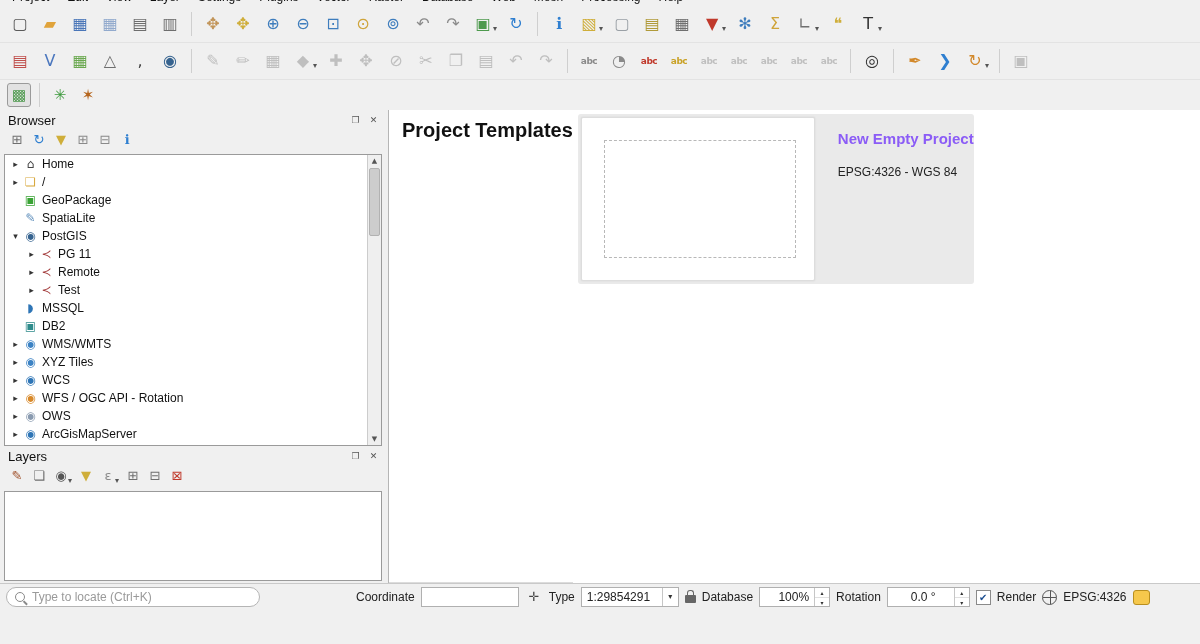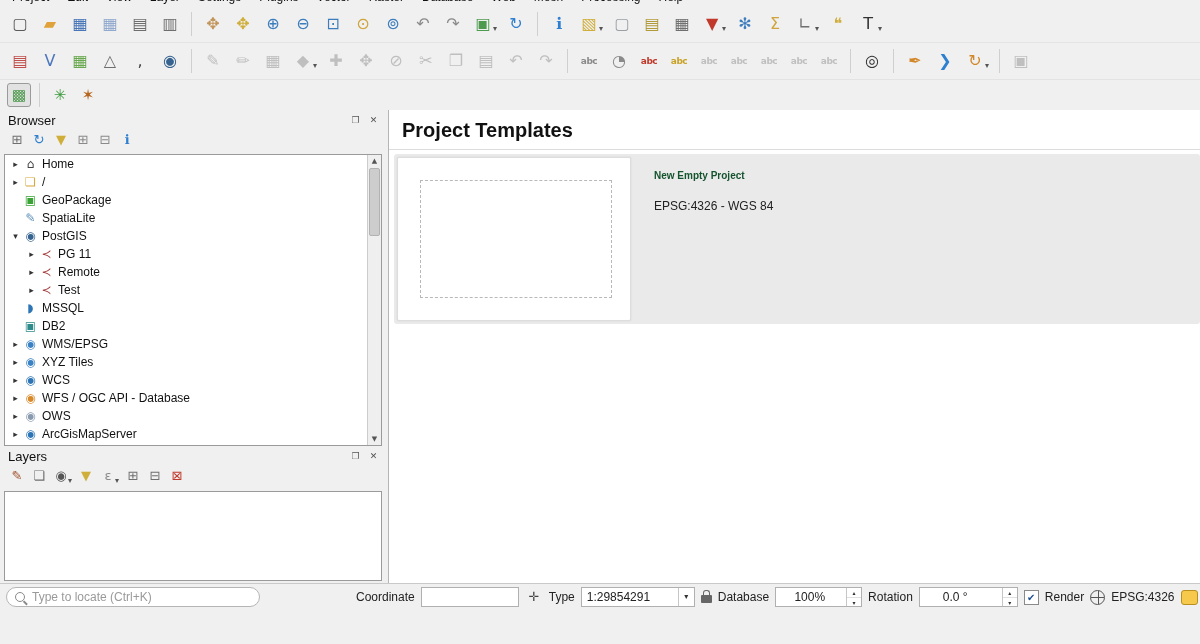--- a/index.html
+++ b/index.html
@@ -58,40 +58,40 @@
   .vscroll { position:absolute; top:0; right:0; bottom:0; width:13px; background:#efefef; border-left:1px solid #ccc; }
   .varrow { height:12px; line-height:12px; text-align:center; font-size:7px; color:#555; font-family:"DejaVu Sans", sans-serif; }
   .varrow.up::before { content:"▲"; }
   .varrow.down { position:absolute; bottom:0; left:0; right:0; }
   .varrow.down::before { content:"▼"; }
   .vthumb { position:absolute; top:13px; left:1px; right:1px; height:66px; background:#cdcdcd; border:1px solid #b2b2b2; border-radius:2px; }
 
   .layers-box { margin:2px 6px 2px 4px; background:#fff; border:1px solid #9a9a9a; flex:1; }
 
   
-  .main { flex:1; background:#fff; border-left:1px solid #b5b5b5; display:flex; flex-direction:column; overflow:hidden; }
+  .main { flex:1; background:#fff; border-left:1px solid #b5b5b5; display:flex; flex-direction:row; overflow:hidden; }
   .main-hdr { padding:9px 0 7px 13px; font-size:20px; font-weight:bold; color:#111; border-bottom:1px solid #dcdcdc; flex:0 0 auto; }
   .band { margin:4px 0 0 5px; background:#eaeaea; border-radius:3px; height:170px; display:flex; flex:0 0 auto; }
   .thumb { width:232px; height:162px; margin:3px; background:#fff; border:1px solid #ddd; border-radius:2px; position:relative; box-shadow:0 0 2px rgba(0,0,0,.10); flex:0 0 auto; }
   .thumb-dash { position:absolute; left:22px; right:18px; top:22px; bottom:22px; border:1px dashed #b8b8b8; }
   .card-info { padding:16px 0 0 20px; }
-  .card-title { font-size:10px; font-weight:bold; color:#14532d; }
+  .card-title { font-size:15px; font-weight:bold; color:#8b5cf6; }
   .card-sub { margin-top:18px; font-size:12px; color:#222; }
 
   
   .statusbar { height:26px; flex:0 0 auto; display:flex; align-items:center; column-gap:6px; padding:0 6px; background:#f0f0f0; border-top:1px solid #c9c9c9; font-size:12px; }
   .locate { width:236px; height:18px; flex:0 0 auto; background:#fff; border:1px solid #b5b5b5; border-radius:10px; display:flex; align-items:center; padding:0 8px; color:#9a9a9a; }
   .mag { width:8px; height:8px; flex:0 0 auto; border:1.5px solid #8a8a8a; border-radius:50%; position:relative; margin-right:7px; }
   .mag::after { content:""; position:absolute; width:5px; height:1.5px; background:#8a8a8a; transform:rotate(45deg); right:-4px; bottom:-2px; }
   .sb-gap { width:84px; flex:0 0 auto; }
   .sb-label { color:#222; flex:0 0 auto; }
   .coord-input { width:92px; height:16px; border:1px solid #b0b0b0; background:#fff; font-family:"Liberation Sans", sans-serif; font-size:12px; flex:0 0 auto; }
   .sb-ico { width:18px; height:18px; line-height:18px; text-align:center; color:#444; font-family:"DejaVu Sans", sans-serif; font-size:13px; flex:0 0 auto; }
   .sb-ico.extents::before { content:"✛"; }
-  .combo, .spin { display:flex; align-items:stretch; border:1px solid #b0b0b0; background:#fff; height:18px; flex:0 0 auto;gap:16px; }
+  .combo, .spin { display:flex; align-items:stretch; border:1px solid #b0b0b0; background:#fff; height:18px; flex:0 0 auto; }
   .combo .val, .spin .val { padding:0 5px; line-height:18px; }
   .combo .val { min-width:70px; }
   .cb-btn { width:15px; border-left:1px solid #c6c6c6; text-align:center; line-height:18px; font-size:8px; color:#333; font-family:"DejaVu Sans", sans-serif; }
   .cb-btn::before { content:"▾"; }
   .arrs { display:flex; flex-direction:column; width:14px; border-left:1px solid #c6c6c6; }
   .arr { flex:1; text-align:center; font-size:6px; line-height:9px; color:#333; font-family:"DejaVu Sans", sans-serif; }
   .arr.up::before { content:"▴"; }
   .arr.dn { border-top:1px solid #e0e0e0; }
   .arr.dn::before { content:"▾"; }
   .spin-mag .val { min-width:44px;text-align:right; }
@@ -419,36 +419,36 @@
               <span class="tlbl">MSSQL</span>
             </div>
             <div class="trow" style="padding-left: 4px;">
               <span class="texp"></span>
               <span class="ticn" style="color: rgb(46, 139, 139);">▣</span>
               <span class="tlbl">DB2</span>
             </div>
             <div class="trow" style="padding-left: 4px;">
               <span class="texp">▸</span>
               <span class="ticn" style="color: rgb(59, 130, 196);">◉</span>
-              <span class="tlbl">WMS/EPSG</span>
+              <span class="tlbl">WMS/WMTS</span>
             </div>
             <div class="trow" style="padding-left: 4px;">
               <span class="texp">▸</span>
               <span class="ticn" style="color: rgb(59, 130, 196);">◉</span>
               <span class="tlbl">XYZ Tiles</span>
             </div>
             <div class="trow" style="padding-left: 4px;">
               <span class="texp">▸</span>
               <span class="ticn" style="color: rgb(46, 117, 182);">◉</span>
               <span class="tlbl">WCS</span>
             </div>
             <div class="trow" style="padding-left: 4px;">
               <span class="texp">▸</span>
               <span class="ticn" style="color: rgb(216, 137, 42);">◉</span>
-              <span class="tlbl">WFS / OGC API - Database</span>
+              <span class="tlbl">WFS / OGC API - Rotation</span>
             </div>
             <div class="trow" style="padding-left: 4px;">
               <span class="texp">▸</span>
               <span class="ticn" style="color: rgb(138, 155, 176);">◉</span>
               <span class="tlbl">OWS</span>
             </div>
             <div class="trow" style="padding-left: 4px;">
               <span class="texp">▸</span>
               <span class="ticn" style="color: rgb(46, 117, 182);">◉</span>
               <span class="tlbl">ArcGisMapServer</span>

